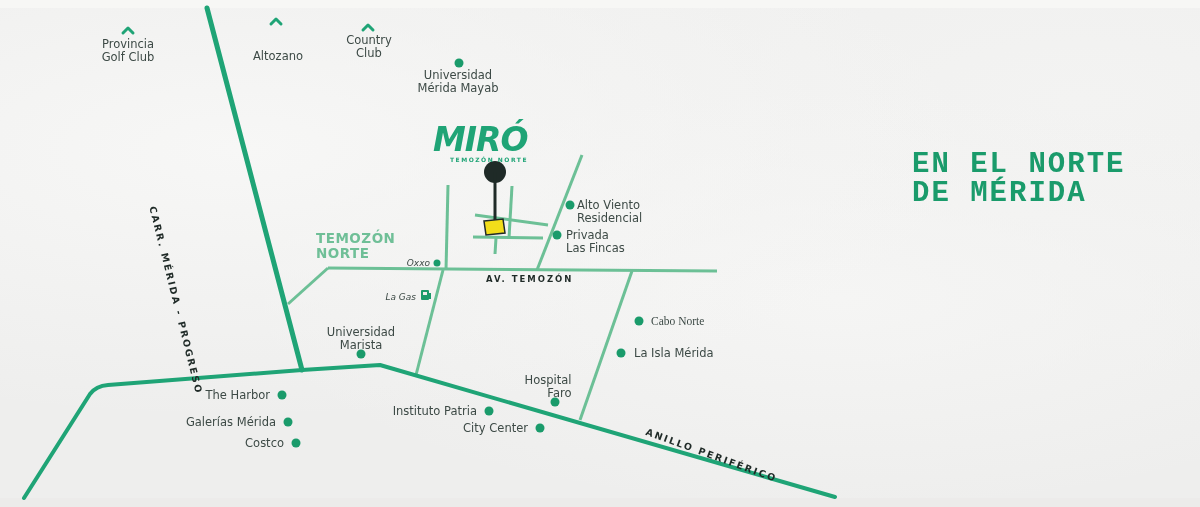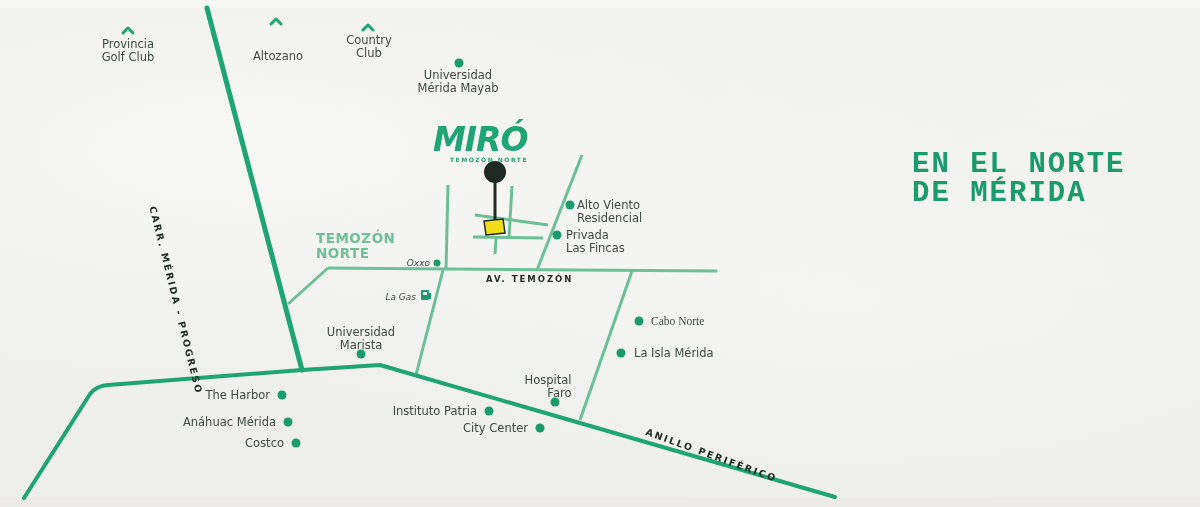--- a/index.html
+++ b/index.html
@@ -178,21 +178,21 @@
 
 <div class="lbl" style="left:651px; top:315px;font-family:Liberation Serif, serif;">Cabo Norte</div>
 <div class="lbl" style="left:634px; top:347px;">La Isla Mérida</div>
 
 <div class="lbl c" style="left:548px; top:374px;text-align:right;">
   <div>Hospital</div>
   <div>Faro</div>
 </div>
 
 <div class="lbl r" style="left:150px; top:389px; width:120px;">The Harbor</div>
-<div class="lbl r" style="left:120px; top:416px; width:156px;">Anáhuac Mérida</div>
+<div class="lbl r" style="left:120px; top:416px; width:156px;">Galerías Mérida</div>
 <div class="lbl r" style="left:180px; top:437px; width:104px;">Costco</div>
 <div class="lbl r" style="left:350px; top:405px; width:127px;">Instituto Patria</div>
 <div class="lbl r" style="left:420px; top:422px; width:108px;">City Center</div>
 
 <div class="panel">
   <h1>
     <div>EN EL NORTE</div>
     <div>DE MÉRIDA</div>
   </h1>
 </div>

